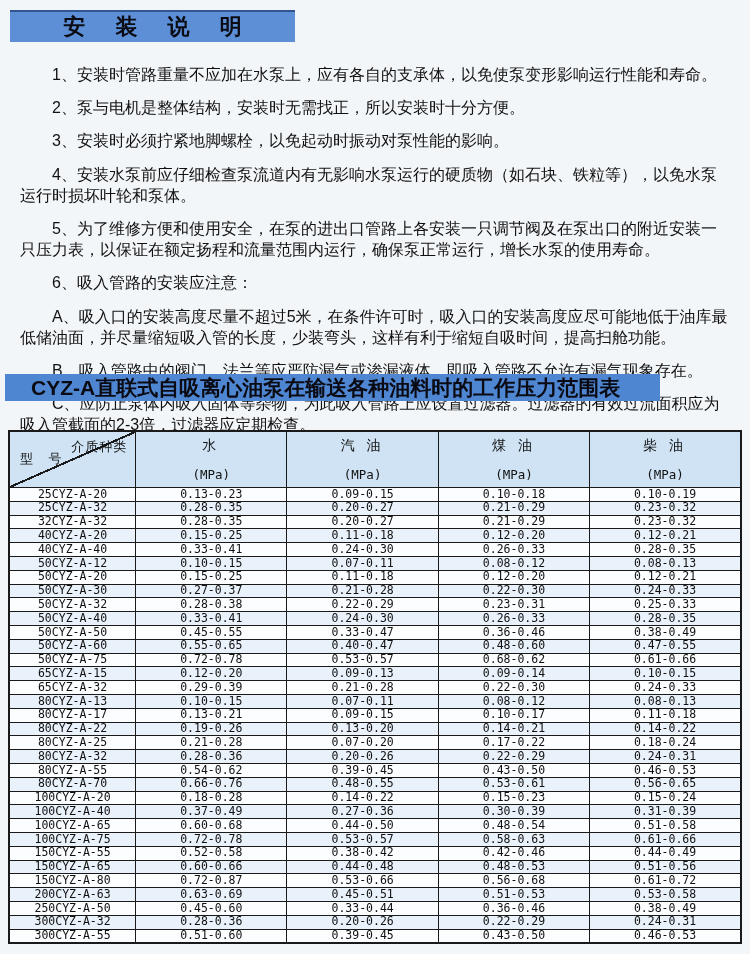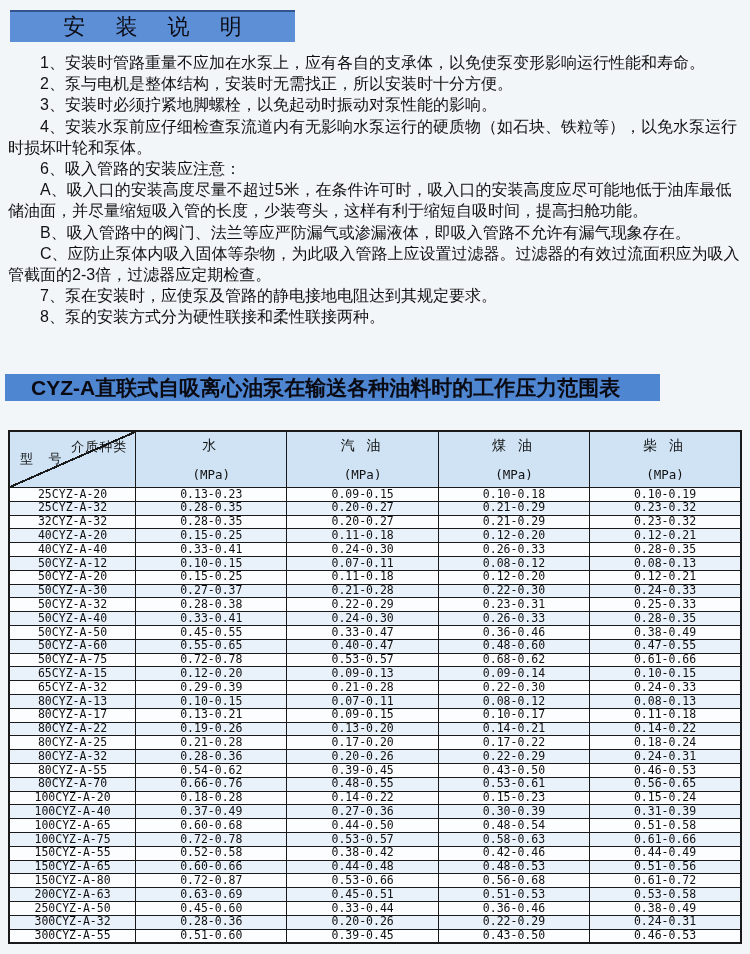--- a/index.html
+++ b/index.html
@@ -14,30 +14,30 @@
 
   
   .title-bar {
     position: absolute; left: 10px; top: 10px;
     width: 285px; height: 30px;
     background: #5d8fd6;
     border-top: 2px solid #31568f;
     display: flex; align-items: center; justify-content: center;
   }
   .title-bar span {
-    font-size: 22px; font-weight: normal; color: #0b0b14;
+    font-size: 22px; font-weight: bold; color: #0b0b14;
     letter-spacing: 12px; text-indent: 12px; white-space: nowrap;
   }
 
   
   .instructions {
     position: absolute; left: 8px; top: 52px; width: 734px;
     font-size: 16px; line-height: 21.2px;
   }
-  .instructions p { margin: 0; text-indent: 2em; }
+  .instructions p { margin: 12px; text-indent: 2em; }
 
   
   .banner {
     position: absolute; left: 5px; top: 374px;
     width: 655px; height: 27px;
     background: #4f86d2;
     display: flex; align-items: center;
   }
   .banner span {
     font-size: 21px; font-weight: bold; color: #0a0a12;
@@ -100,20 +100,21 @@
 
   <div class="title-bar">
     <span>安 装 说 明</span>
   </div>
 
   <div class="instructions" id="instructions">
       <p>1、安装时管路重量不应加在水泵上，应有各自的支承体，以免使泵变形影响运行性能和寿命。</p>
       <p>2、泵与电机是整体结构，安装时无需找正，所以安装时十分方便。</p>
       <p>3、安装时必须拧紧地脚螺栓，以免起动时振动对泵性能的影响。</p>
       <p>4、安装水泵前应仔细检查泵流道内有无影响水泵运行的硬质物（如石块、铁粒等），以免水泵运行时损坏叶轮和泵体。</p>
+      <p>5、为了维修方便和使用安全，在泵的进出口管路上各安装一只调节阀及在泵出口的附近安装一只压力表，以保证在额定扬程和流量范围内运行，确保泵正常运行，增长水泵的使用寿命。</p>
       <p>6、吸入管路的安装应注意：</p>
       <p>A、吸入口的安装高度尽量不超过5米，在条件许可时，吸入口的安装高度应尽可能地低于油库最低储油面，并尽量缩短吸入管的长度，少装弯头，这样有利于缩短自吸时间，提高扫舱功能。</p>
       <p>B、吸入管路中的阀门、法兰等应严防漏气或渗漏液体，即吸入管路不允许有漏气现象存在。</p>
       <p>C、应防止泵体内吸入固体等杂物，为此吸入管路上应设置过滤器。过滤器的有效过流面积应为吸入管截面的2-3倍，过滤器应定期检查。</p>
       <p>7、泵在安装时，应使泵及管路的静电接地电阻达到其规定要求。</p>
       <p>8、泵的安装方式分为硬性联接和柔性联接两种。</p>
     </div>
 
   <div class="banner">
     <span>CYZ-A直联式自吸离心油泵在输送各种油料时的工作压力范围表</span>
@@ -275,21 +276,21 @@
         <tr>
           <td>80CYZ-A-22</td>
           <td>0.19-0.26</td>
           <td>0.13-0.20</td>
           <td>0.14-0.21</td>
           <td>0.14-0.22</td>
         </tr>
         <tr>
           <td>80CYZ-A-25</td>
           <td>0.21-0.28</td>
-          <td>0.17-0.20</td>
+          <td>0.07-0.20</td>
           <td>0.17-0.22</td>
           <td>0.18-0.24</td>
         </tr>
         <tr>
           <td>80CYZ-A-32</td>
           <td>0.28-0.36</td>
           <td>0.20-0.26</td>
           <td>0.22-0.29</td>
           <td>0.24-0.31</td>
         </tr>

